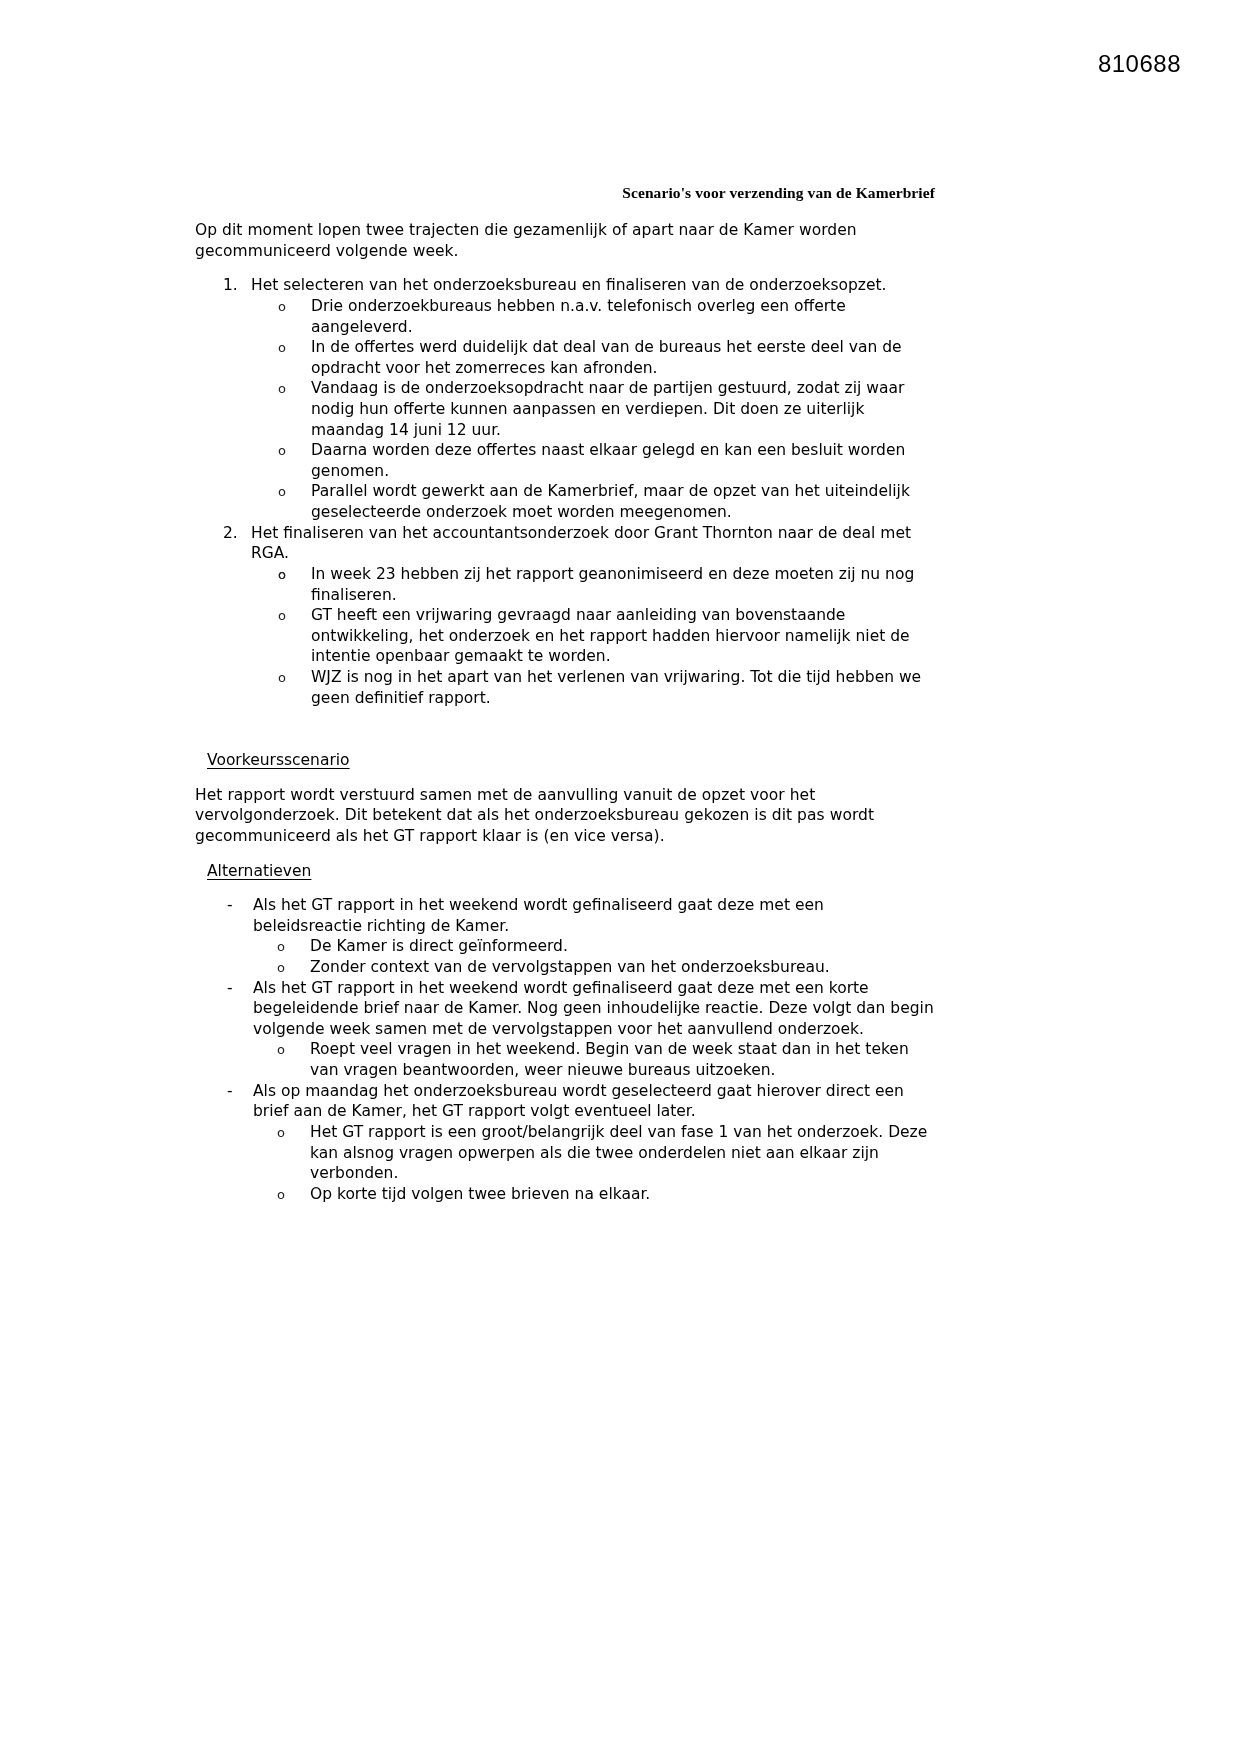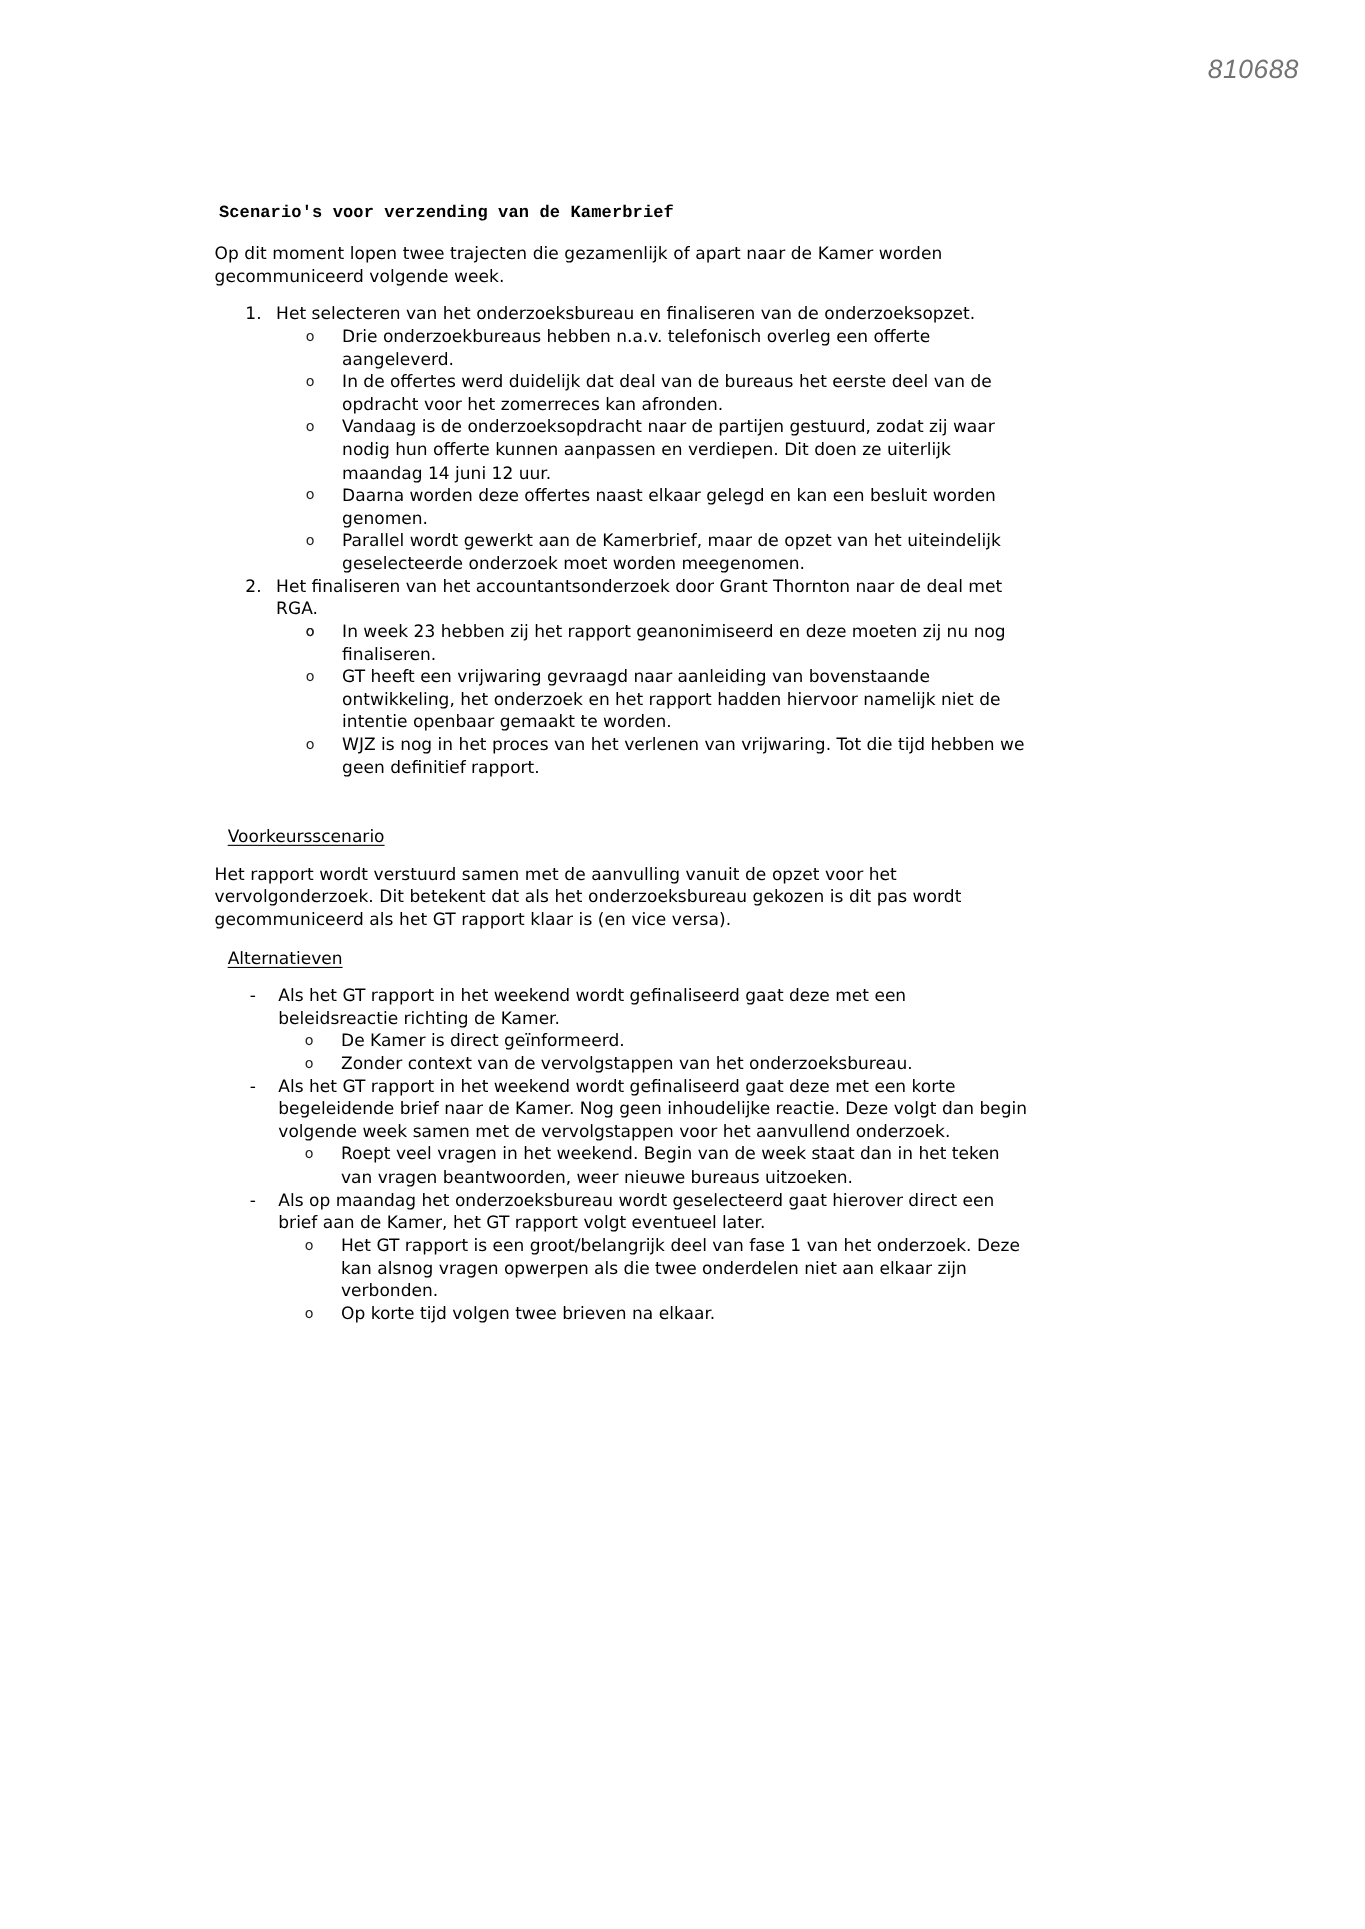--- a/index.html
+++ b/index.html
@@ -22,38 +22,38 @@
     overflow: hidden;
   }
   
   .doc-number {
     position: absolute;
     top: 50px;
     right: 60px;
     font-family: "Liberation Sans", sans-serif;
     font-size: 24px;
     letter-spacing: 0.5px;
-    color: #737373;
+    color: #000000;
     white-space: nowrap;
-    font-style: italic;
   }
   
   .content {
     position: absolute;
     left: 195px;
     top: 183px;
     width: 740px;
   }
   .section-title {
-    font-family: Liberation Mono, monospace;
+    font-family: Liberation Serif, serif;
     font-weight: bold;
     font-size: 15.5px;
     line-height: 1.30;
     margin: 0 0 17px 4px;
     letter-spacing: 0.1px;
+    text-align: right;
   }
   p.para {
     font-size: 15.5px;
     line-height: 1.33;
     margin: 0 0 14px 0;
     letter-spacing: 0.05px;
   }
   .underline-head {
     font-size: 15.5px;
     line-height: 1.33;
@@ -186,21 +186,21 @@
           <li>
             <span class="marker-o">o</span>
             <span>In week 23 hebben zij het rapport geanonimiseerd en deze moeten zij nu nog finaliseren.</span>
           </li>
           <li>
             <span class="marker-o">o</span>
             <span>GT heeft een vrijwaring gevraagd naar aanleiding van bovenstaande ontwikkeling, het onderzoek en het rapport hadden hiervoor namelijk niet de intentie openbaar gemaakt te worden.</span>
           </li>
           <li>
             <span class="marker-o">o</span>
-            <span>WJZ is nog in het proces van het verlenen van vrijwaring. Tot die tijd hebben we geen definitief rapport.</span>
+            <span>WJZ is nog in het apart van het verlenen van vrijwaring. Tot die tijd hebben we geen definitief rapport.</span>
           </li>
         </ul>
       </li>
 
     </ol>
 
     <div class="spacer-lg"></div>
 
     <div>
       <div class="underline-head">Voorkeursscenario</div>

